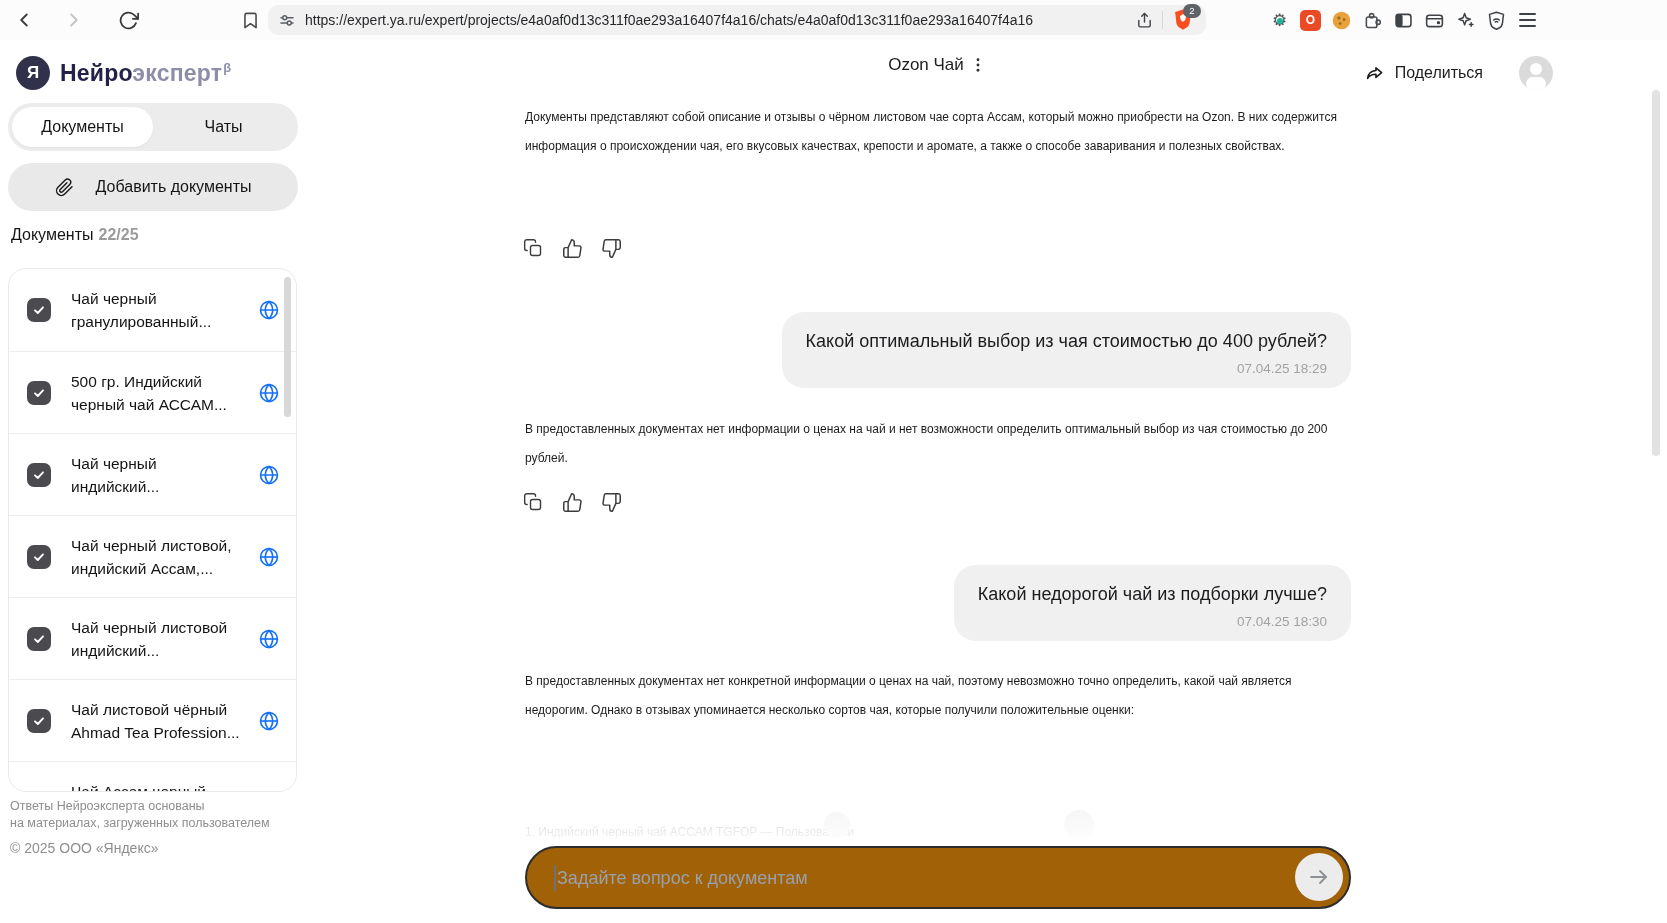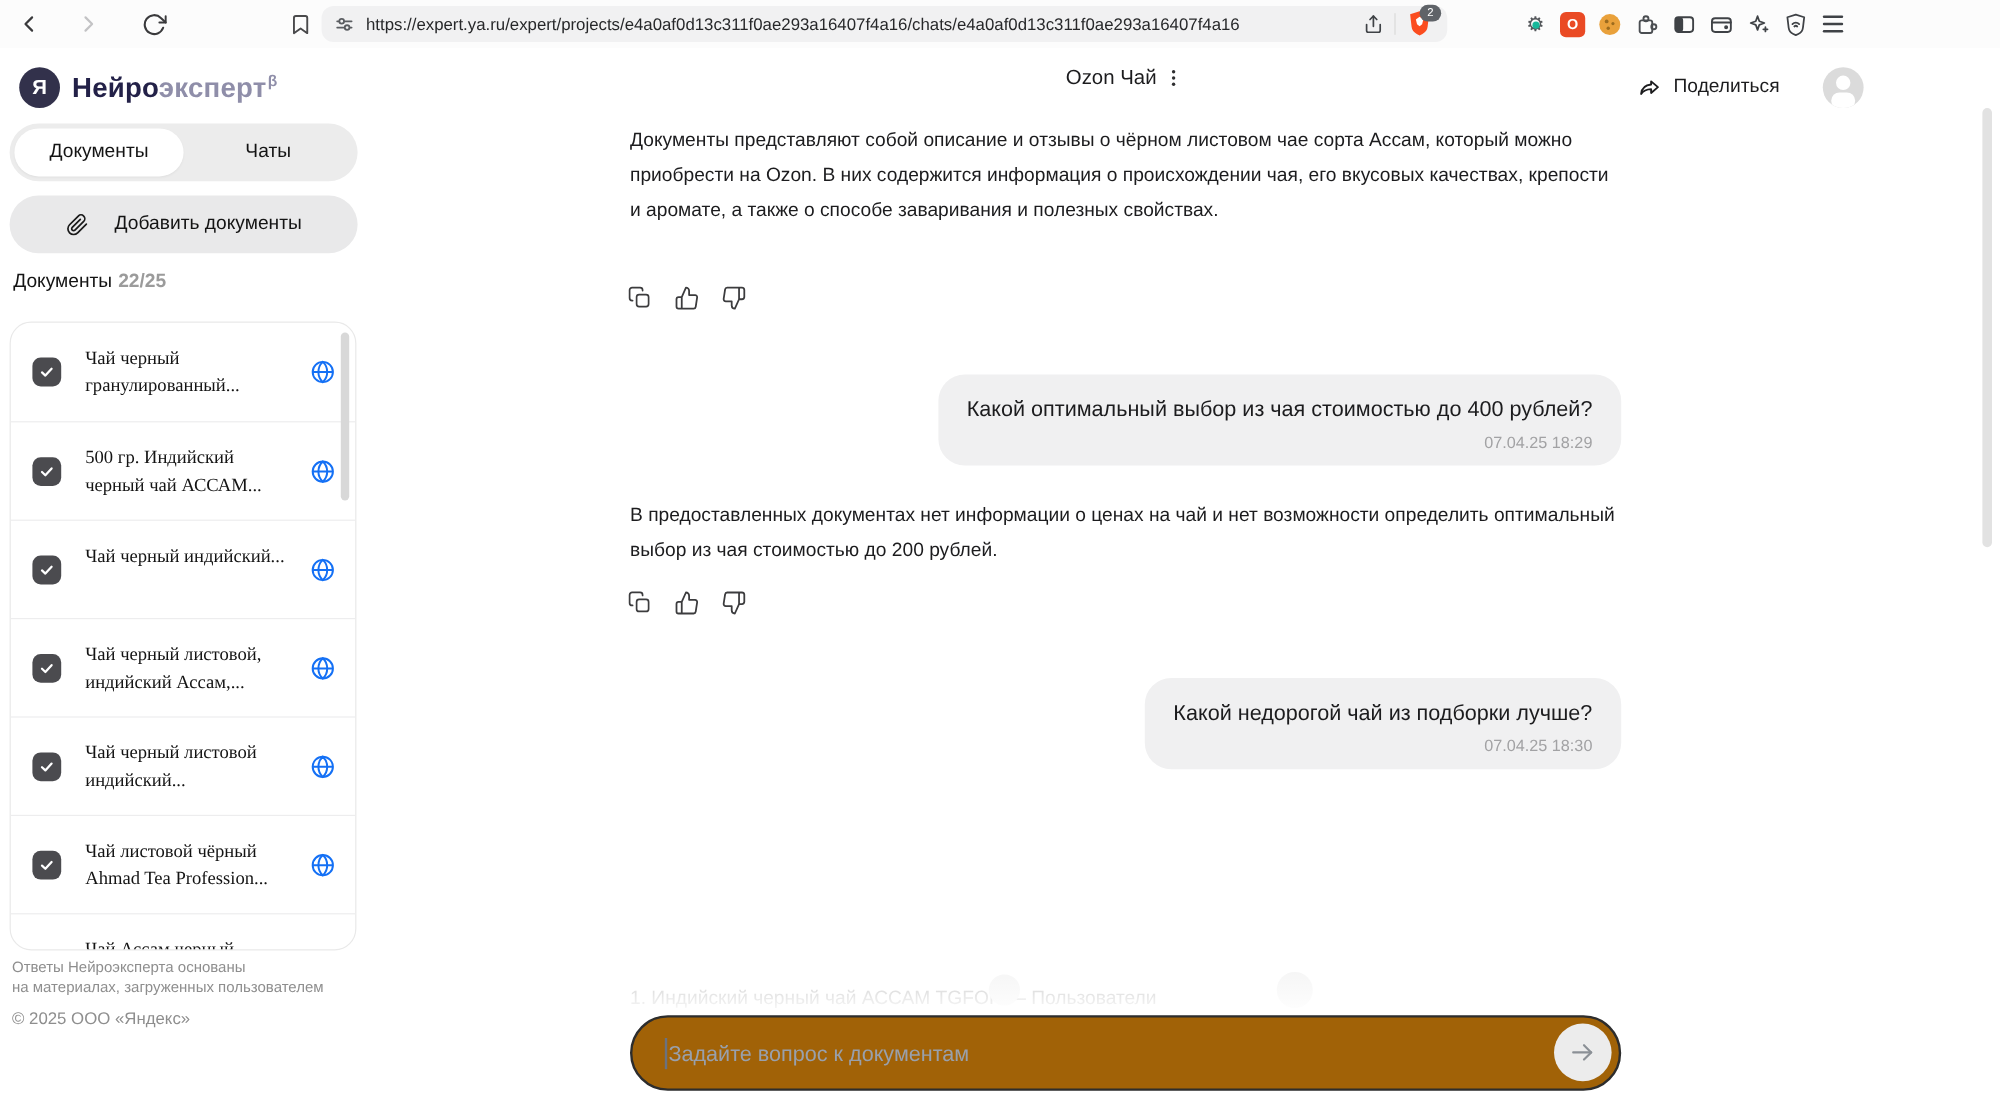--- a/index.html
+++ b/index.html
@@ -34,40 +34,40 @@
   .brand-logo{width:34px;height:34px;border-radius:17px;background:#32314b;color:#fff;display:flex;align-items:center;justify-content:center;font-weight:bold;font-size:17px;}
   .brand-text{font-size:23px;font-weight:bold;color:#232148;letter-spacing:.2px;}
   .brand-text .lite{color:#8f8ea9;}
   .brand-beta{font-size:13px;color:#8f8ea9;vertical-align:super;margin-left:1px;}
   .seg-tabs{position:absolute;left:8px;top:63px;width:290px;height:48px;border-radius:25px;background:#ececec;display:flex;box-sizing:border-box;padding:4px;}
   .seg-tab{flex:1;display:flex;align-items:center;justify-content:center;font-size:16px;color:#141414;border-radius:21px;cursor:pointer;}
   .seg-tab.active{background:#fff;box-shadow:0 1px 2px rgba(0,0,0,.05);}
   .add-docs-btn{position:absolute;left:8px;top:123px;width:290px;height:48px;border-radius:25px;background:#e9e9ea;display:flex;align-items:center;justify-content:center;gap:22px;cursor:pointer;font-size:16px;color:#141414;}
   .doc-counter{position:absolute;left:11px;top:186px;font-size:16px;color:#141414;}
   .doc-counter .cnt{color:#9b9b9b;margin-left:5px;font-weight:bold;}
-  .doc-card{position:absolute;left:8px;top:228px;width:289px;height:524px;border:1px solid #e9e9e9;border-radius:18px;background:#fff;overflow:hidden;box-sizing:border-box;font-family:Liberation Serif, serif;}
+  .doc-card{position:absolute;left:8px;top:228px;width:289px;height:524px;border:1px solid #e9e9e9;border-radius:18px;background:#fff;overflow:hidden;box-sizing:border-box;}
   .doc-row{position:relative;height:82px;box-sizing:border-box;padding:18px 52px 0 62px;cursor:pointer;}
   .doc-row + .doc-row{border-top:1px solid #ededee;}
   .doc-title{font-size:15.5px;line-height:23px;color:#141414;}
   .doc-check{position:absolute;left:18px;top:29px;width:24px;height:24px;border-radius:7px;background:#4b4b4f;display:flex;align-items:center;justify-content:center;cursor:pointer;}
   .doc-globe{position:absolute;right:16px;top:30px;width:22px;height:22px;cursor:pointer;}
   .card-scroll{position:absolute;right:5px;top:8px;width:7px;height:140px;border-radius:4px;background:#d8d8d8;}
   .sb-footer{position:absolute;left:10px;top:758px;font-size:12.5px;line-height:17px;color:#8e8e8e;}
   .sb-copy{position:absolute;left:10px;top:800px;font-size:14px;color:#8e8e8e;}
   
   .main{position:absolute;left:313px;top:40px;right:0;bottom:0;background:#fff;}
   .chat-header{position:absolute;left:212px;top:15px;width:826px;display:flex;align-items:center;justify-content:center;gap:4px;}
   .chat-title{font-size:17px;font-weight:500;color:#1c1c1e;}
   .kebab-btn{width:20px;height:20px;display:flex;align-items:center;justify-content:center;cursor:pointer;}
   .share-row{position:absolute;top:16px;right:114px;display:flex;align-items:center;gap:36px;}
   .share-btn{display:flex;align-items:center;gap:9px;cursor:pointer;font-size:16px;color:#1c1c1e;}
   .avatar{width:34px;height:34px;border-radius:17px;background:#dbdbdb;position:relative;overflow:hidden;cursor:pointer;}
   .avatar .head{position:absolute;left:11px;top:7px;width:12px;height:12px;border-radius:6px;background:#fff;}
   .avatar .body{position:absolute;left:7px;top:21px;width:20px;height:14px;border-radius:10px;background:#fff;}
-  .msg{position:absolute;left:212px;width:826px;font-size:16px;line-height:29px;color:#1c1c1e;}
+  .msg{position:absolute;left:212px;width:826px;font-size:12px;line-height:29px;color:#1c1c1e;}
   .msg-m1{top:63px;}
   .msg-m2{top:375px;}
   .msg-m3{top:627px;}
   .msg-faded{top:778px;color:#6f6f6f;white-space:nowrap;overflow:hidden;}
   .actions{position:absolute;left:210px;display:flex;align-items:center;gap:17px;}
   .acts-1{top:198px;}
   .acts-2{top:452px;}
   .action-btn{width:22px;height:22px;cursor:pointer;}
   .bubble-wrap{position:absolute;left:212px;width:826px;display:flex;justify-content:flex-end;}
   .bw-1{top:272px;}
@@ -410,20 +410,21 @@
     </span>
   </div>
 
   <div class="bubble-wrap bw-2">
     <div class="bubble">
       <div class="btext">Какой недорогой чай из подборки лучше?</div>
       <div class="time">07.04.25 18:30</div>
     </div>
   </div>
 
+  <div class="msg msg-m3">В предоставленных документах нет конкретной информации о ценах на чай, поэтому невозможно точно определить, какой чай является недорогим. Однако в отзывах упоминается несколько сортов чая, которые получили положительные оценки:</div>
 
   <div class="msg msg-faded">1. Индийский черный чай АССАМ TGFOP — Пользователи</div>
   <span class="src-chip chip-1"></span>
   <span class="src-chip chip-2"></span>
 
   <div class="fade-overlay"></div>
 
   <div class="composer">
     <span class="caret"></span>
     <input type="text" value="" placeholder="Задайте вопрос к документам" style="">

